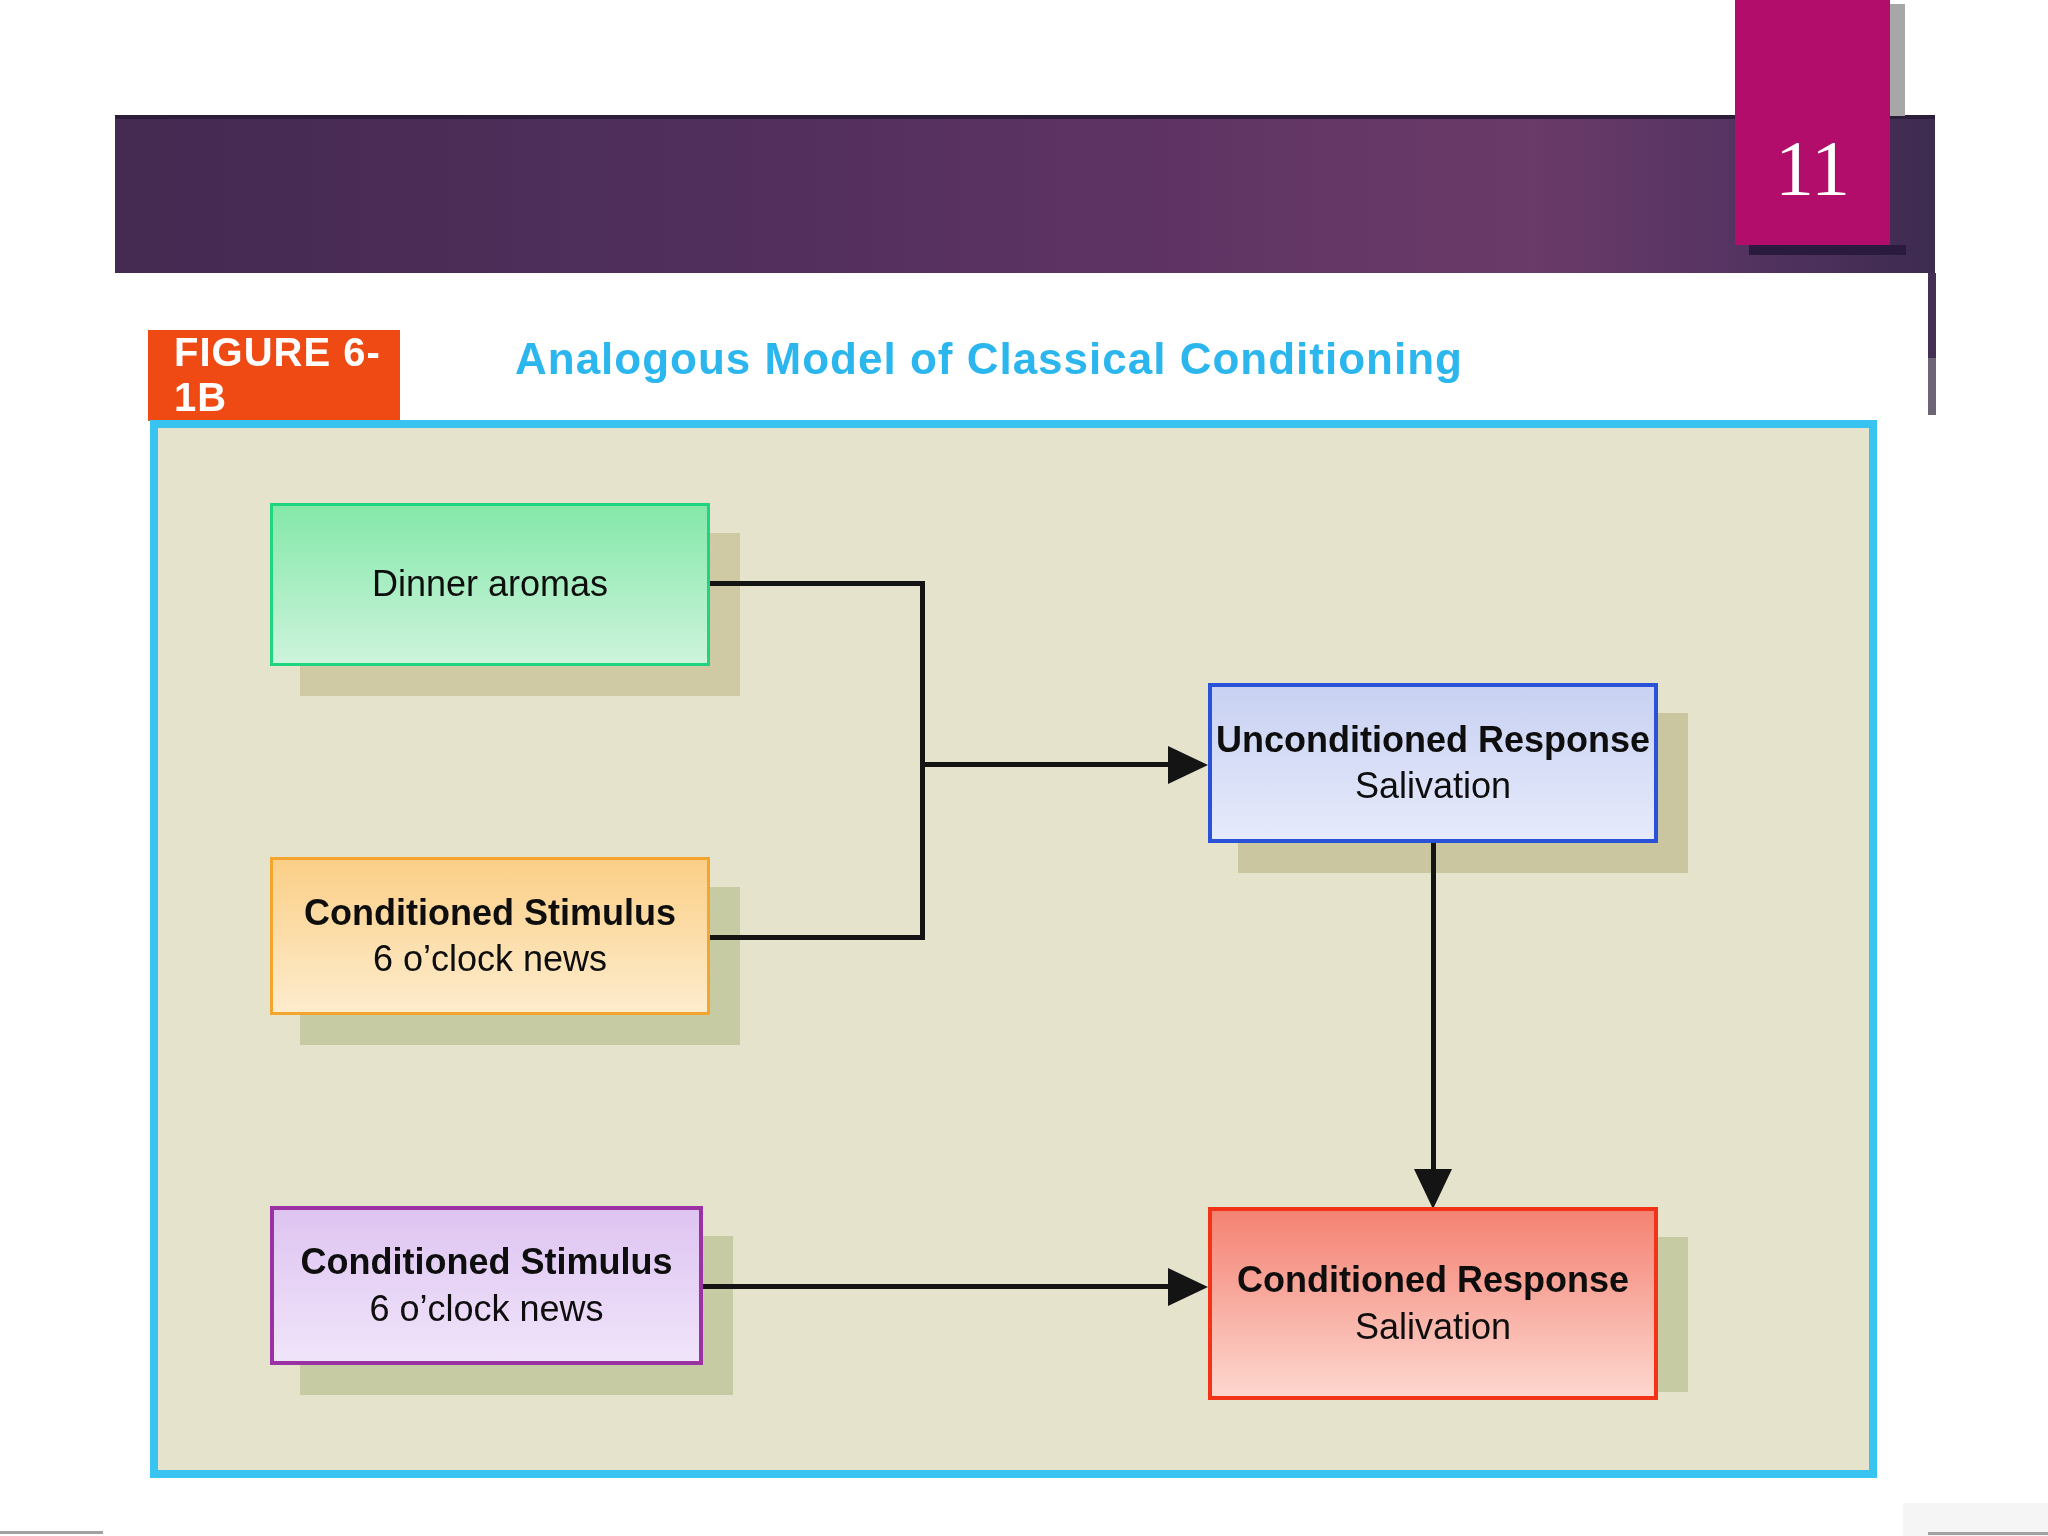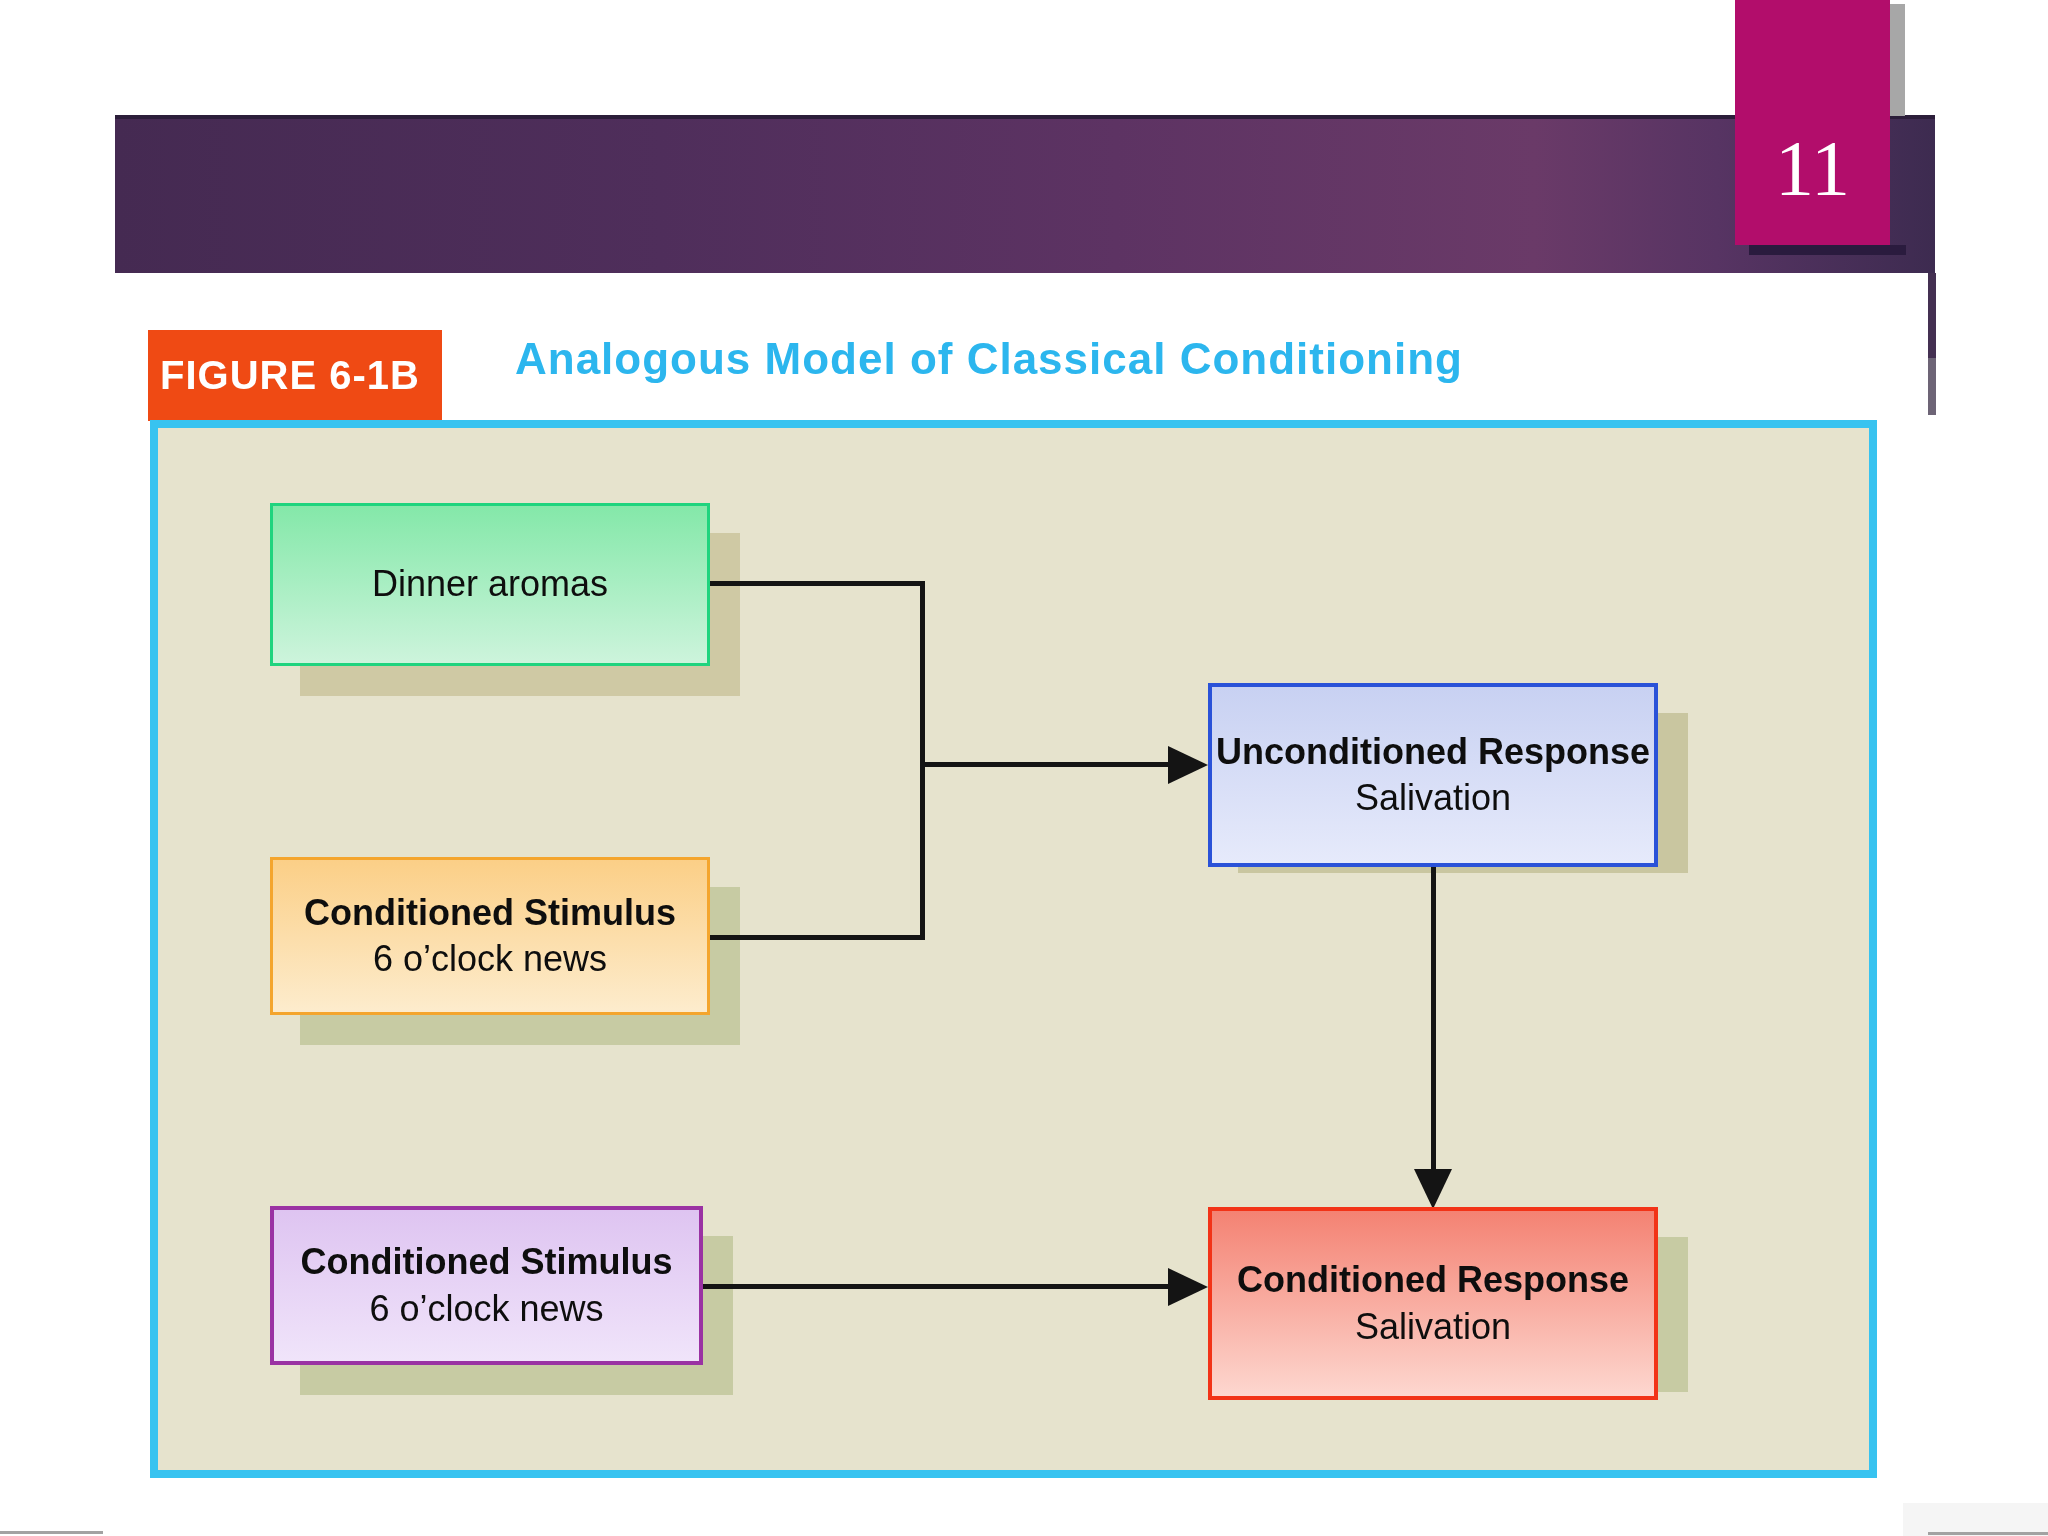--- a/index.html
+++ b/index.html
@@ -27,22 +27,22 @@
     font-family:"Liberation Serif", serif; font-size:78px; color:#ffffff;
     line-height:1; padding-bottom:38px;
   }
   .right-strip {
     left:1928px; top:273px; width:8px; height:142px;
     background:linear-gradient(180deg,#443052 0%,#443052 60%,#6d6476 60%,#6d6476 100%);
   }
 
   
   .figure-label-box {
-    left:148px; top:330px; width:294px; height:91px; background:#ef4a14;
-    display:flex; align-items:center; padding-left:12px; box-sizing:border-box;
+    left:148px; top:330px; width:252px; height:91px; background:#ef4a14;
+    display:flex; padding-left:26px; box-sizing:border-box;
   }
   .figure-label-box span { color:#ffffff; font-weight:bold; font-size:40px; letter-spacing:1px; }
   .figure-title {
     left:515px; top:334px; font-size:44px; font-weight:bold; color:#2cb6ee; letter-spacing:1px;
     white-space:nowrap;
   }
 
   
   .frame {
     left:150px; top:420px; width:1727px; height:1058px;
@@ -60,21 +60,21 @@
   
   .box {
     position:absolute; box-sizing:border-box; display:flex; flex-direction:column;
     align-items:center; justify-content:center; text-align:center;
     color:#0e0e0e; line-height:1.28;
   }
   .box .t { font-weight:bold; font-size:36px; white-space:nowrap; }
   .box .s { font-size:36px; white-space:nowrap; }
   .box-green  { left:270px;  top:503px;  width:440px; height:163px; border:3px solid #1fd47e; background:linear-gradient(180deg,#84e8a9 0%,#cdf4dc 100%); }
   .box-orange { left:270px;  top:857px;  width:440px; height:158px; border:3px solid #f4a52d; background:linear-gradient(180deg,#fbcf87 0%,#fdeccd 100%); }
-  .box-blue   { left:1208px; top:683px;  width:450px; height:184px; border:4px solid #2a52d8; background:linear-gradient(180deg,#c8d1f2 0%,#e6eafb 100%); }
+  .box-blue   { left:1208px; top:683px;  width:450px; height:160px; border:4px solid #2a52d8; background:linear-gradient(180deg,#c8d1f2 0%,#e6eafb 100%); }
   .box-purple { left:270px;  top:1206px; width:433px; height:159px; border:4px solid #9a32a3; background:linear-gradient(180deg,#dec4f1 0%,#f0e4fa 100%); }
   .box-red    { left:1208px; top:1207px; width:450px; height:193px; border:4px solid #f23317; background:linear-gradient(180deg,#f48273 0%,#fdd7cf 100%); }
 
   .pairings {
     left:270px; top:1146px; font-size:39px; font-weight:bold; color:#000000; white-space:nowrap;
   }
 
   
   .line { position:absolute; background:#141414; }
   .ln-us-h   { left:710px;  top:581px;  width:215px; height:5px; }

